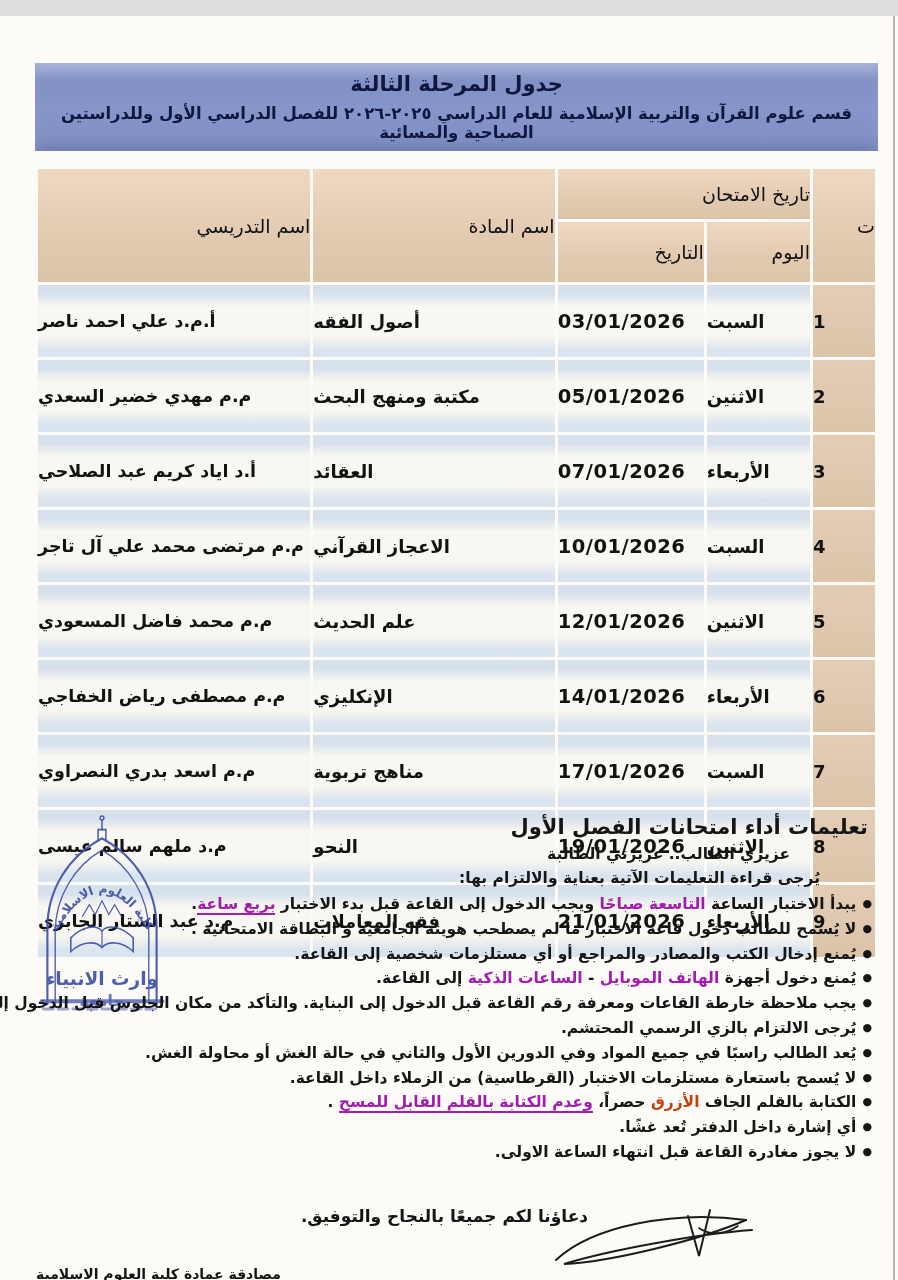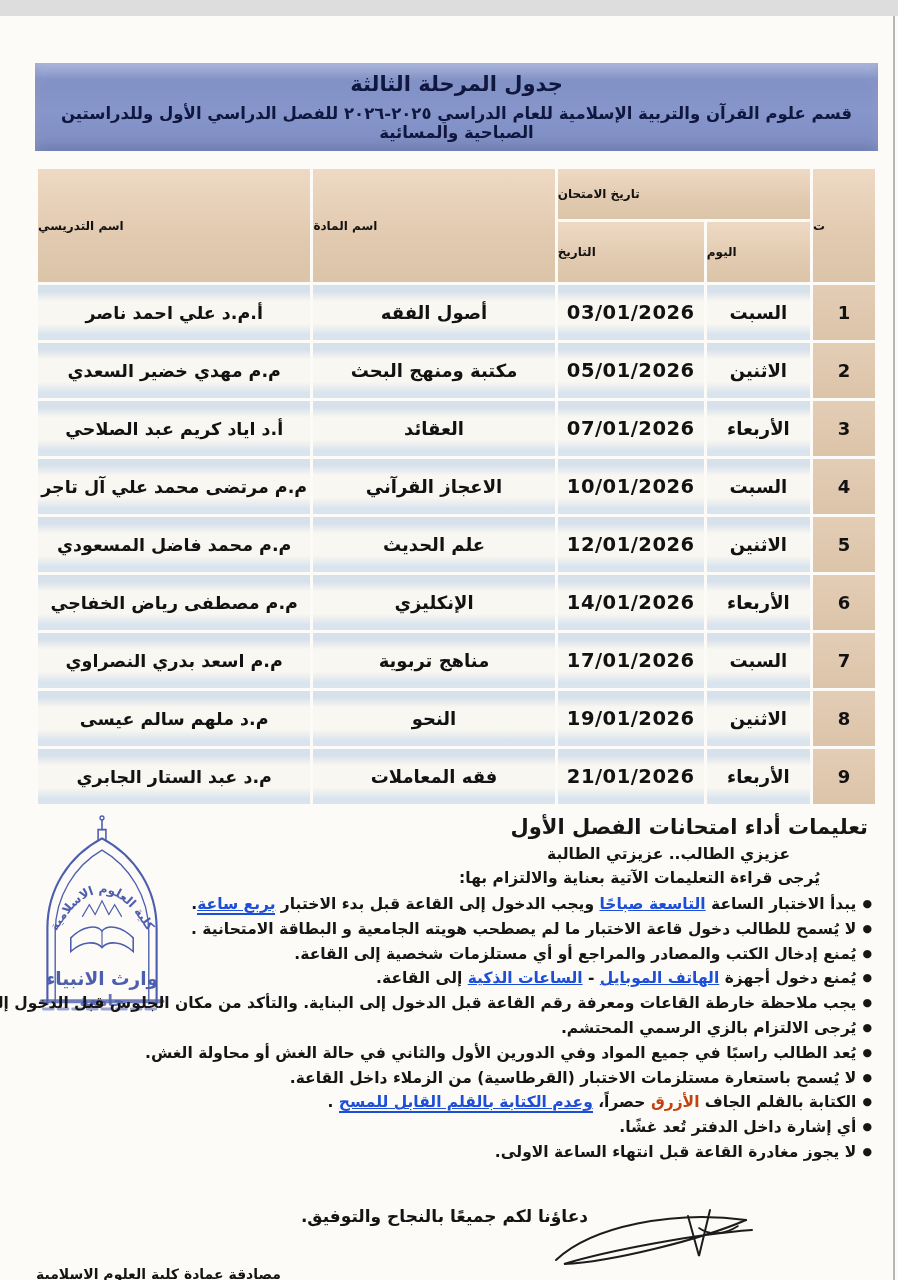--- a/index.html
+++ b/index.html
@@ -22,45 +22,45 @@
   .banner-subtitle { font-size:16.5px; margin-top:8px; }
 
   
   .exam-table {
     position:absolute; left:35px; top:150px; width:843px;
     border-collapse:separate; border-spacing:3px; direction:rtl;
     table-layout:fixed; font-weight:bold; color:#121212;
   }
   .exam-table th {
     background:linear-gradient(180deg,#eed9c3 0%,#e2cab0 60%,#dcc4a9 100%);
-    font-size:12px; text-align:left; vertical-align:middle; font-weight:bold;
+    font-size:19px; text-align:right; vertical-align:middle; font-weight:normal;
   }
   .exam-table thead tr.h1 th { height:50px; }
   .exam-table thead tr.h2 th { height:60px; }
   .exam-table td {
-    height:55px; text-align:center; vertical-align:middle;
+    height:72px; text-align:left; vertical-align:middle;
     background:linear-gradient(180deg,#d7e1ec 0%,#d7e1ec 12%,#f9f7f1 30%,#f9f7f1 70%,#dae4ee 90%,#dae4ee 100%);
     font-size:18px;
   }
   .exam-table td.idx { background:linear-gradient(180deg,#e3cdb5 0%,#dcc4a9 100%); font-size:18px; }
   .exam-table td.date { font-size:19.5px; letter-spacing:.5px; }
   .exam-table td.teach { font-size:17.5px; }
 
   
   .instructions {
     position:absolute; right:20px; top:799px; width:852px;
     direction:rtl; text-align:right; font-weight:bold; color:#161616;
   }
   .inst-title { font-size:21px; padding-right:10px; margin-bottom:4px; }
   .inst-greeting { font-size:15.5px; padding-right:88px; line-height:23px; }
   .inst-intro { font-size:15.5px; padding-right:58px; line-height:24px; }
   .bullets { margin-top:2px; padding-right:6px; }
   .bullet-line { font-size:15.5px; line-height:23.8px; white-space:nowrap; }
   .dot { font-size:11px; vertical-align:2px; margin-left:6px; }
-  .red { color:#1d4ed8;text-decoration:underline; }
+  .red { color:#a21caf; }
   .blue { color:#c2410c; }
   .u { border-bottom:2.5px solid currentColor; padding-bottom:0; }
   .hotline { color:#ef3030; font-size:16px; padding-right:56px; margin-top:3px; }
 
   
   .prayer { position:absolute; left:298px; top:1190px; width:290px; text-align:right; font-size:17px; font-weight:bold; direction:rtl; }
   .approval-dept { position:absolute; right:12px; top:1243px; font-size:15px; font-weight:bold; direction:rtl; }
   .approval-college { position:absolute; left:36px; top:1250px; font-size:14px; font-weight:bold; direction:rtl; }
 
   .stamp { position:absolute; left:24px; top:796px; opacity:.92; }

